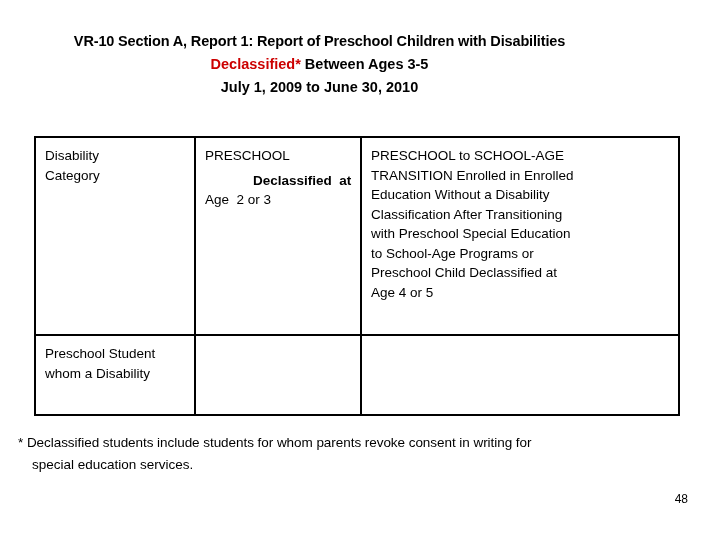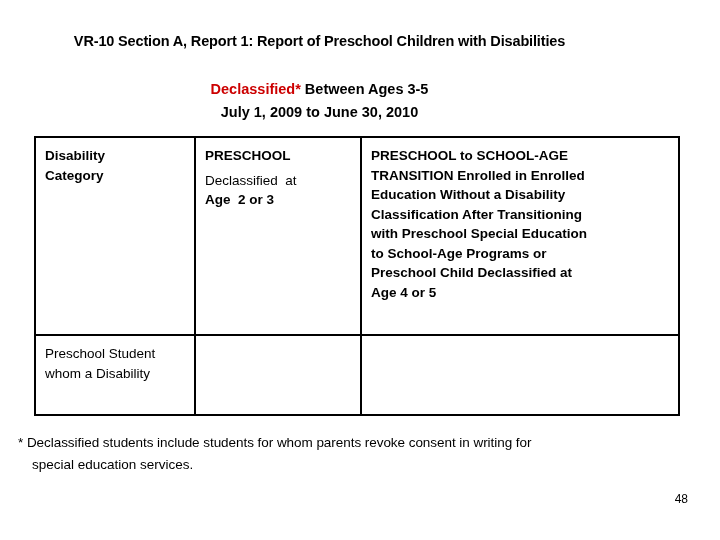--- a/index.html
+++ b/index.html
@@ -25,21 +25,21 @@
     width: 639px;
     text-align: center;
   }
   .title-line {
     font-size: 14.5px;
     font-weight: bold;
     line-height: 23px;
     white-space: nowrap;
   }
   .title-line.l1 { letter-spacing: -0.15px; }
-  .title-line.l2 { letter-spacing: 0px; margin-top: 25px; }
+  .title-line.l2 { letter-spacing: 0px; }
   .title-line.l3 { letter-spacing: 0px; }
   .declassified-word {
     color: #CC0000;
   }
 
   
   .report-table {
     position: absolute;
     left: 34px;
     top: 136px;
@@ -55,25 +55,26 @@
     line-height: 19.5px;
   }
   .col-1 { width: 160px; }
   .col-2 { width: 166px; }
   .col-3 { width: 318px; }
 
   .hdr-row td { height: 180px; }
   .body-row td { height: 62px; }
 
   .hdr-plain {
-    font-weight: bold;
+    font-weight: normal;
   }
   .hdr-sub {
-    font-weight: normal;
+    font-weight: bold;
     margin-top: 5px;
+    margin-left: 48px;
   }
   .cell-line { white-space: pre; }
   .body-label {
     font-weight: normal;
     font-size: 13.5px;
     line-height: 19.5px;
   }
 
   
   .footnote {

